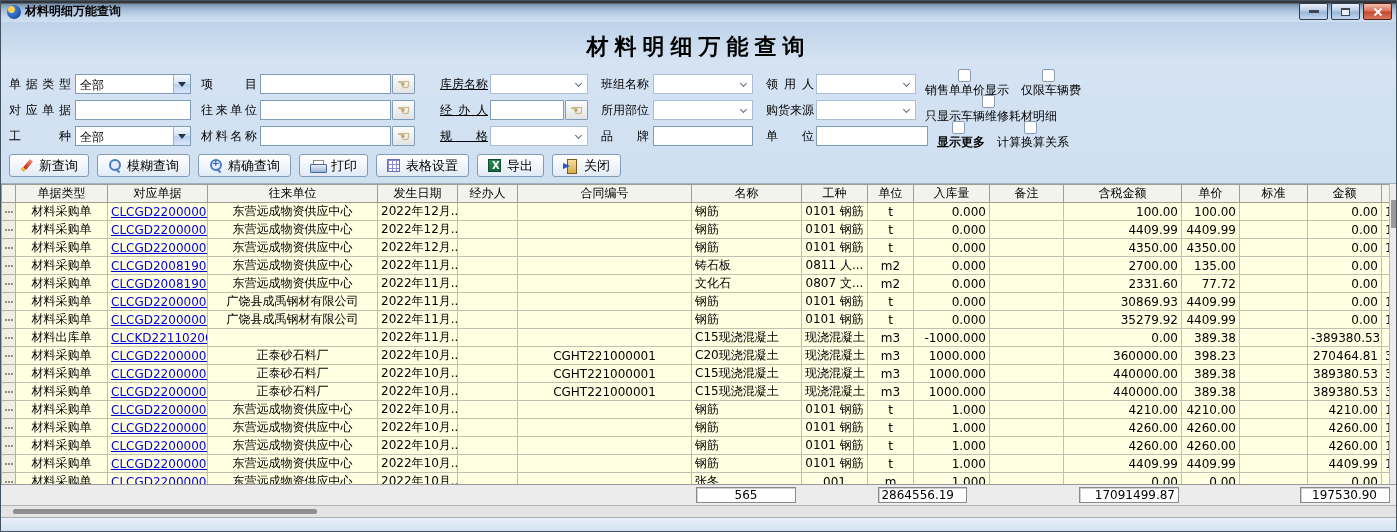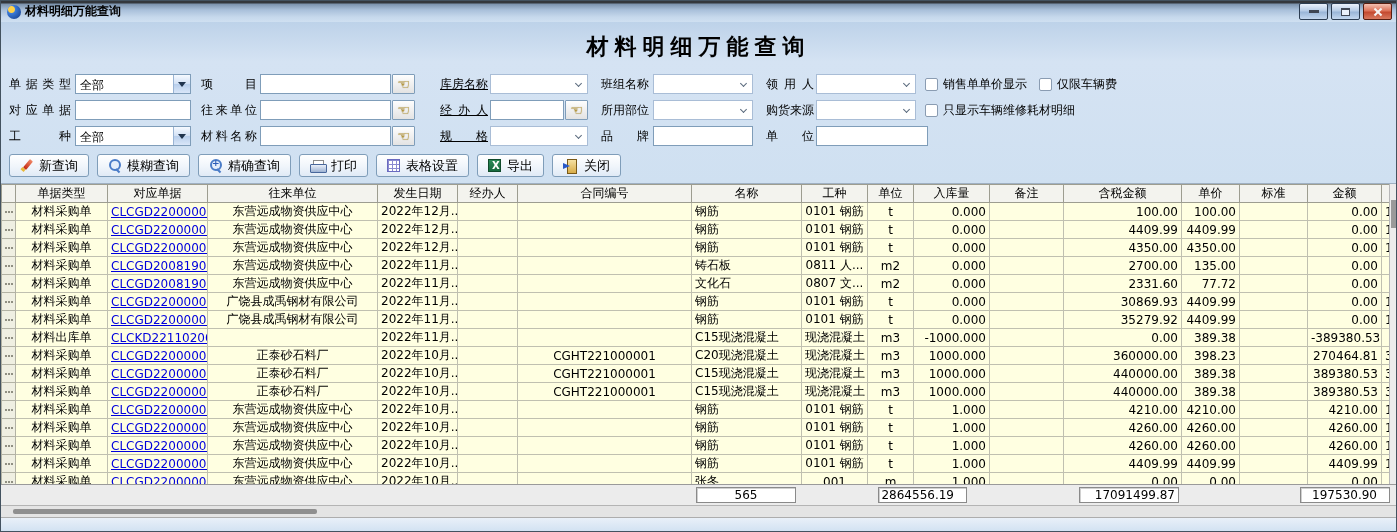--- a/index.html
+++ b/index.html
@@ -42,21 +42,21 @@
   .combo .cbtn { width:17px; border-left:1px solid #9ab4d4; display:flex; align-items:center; justify-content:center;
     background:linear-gradient(#f6faff,#d3e1f5 48%,#b9cfec 52%,#d9e6f8); }
   .arrow-down { width:0; height:0; border-left:4px solid transparent; border-right:4px solid transparent; border-top:5px solid #20344e; }
   .flat-dd { position:relative; width:98px; height:20px; border:1px solid #a9bdd6; background:#fff; margin-left:2px; }
   .flat-dd.m4 { margin-left:4px; width:100px; } .flat-dd.m2b { margin-left:2px; width:100px; }
   .chev { position:absolute; right:6px; top:6px; width:5px; height:5px; border-right:1px solid #5a6a7e; border-bottom:1px solid #5a6a7e; transform:rotate(45deg); }
   .hand-btn { width:23px; height:20px; margin-left:1px; border:1px solid #7f9db9; border-radius:1px;
     background:linear-gradient(#fefefe,#e3e3e3); display:flex; align-items:center; justify-content:center; }
   .hand-glyph { font-size:14px; line-height:14px; color:#b88e10; text-shadow:0 0 1px #6a5200; }
   .checks { display:flex; align-items:center; margin-left:9px; }
-  .check-item { display:flex; align-items:center; margin-right:12px; }
+  .check-item { display:flex; align-items:center; margin-right:12px;flex-direction:column; }
   .checkbox { width:13px; height:13px; border:1px solid #8a9cb2; border-radius:2px; background:#fff; margin-right:5px; flex:none; }
   .check-label.bold { font-weight:bold; }
 
   
   .toolbar { display:flex; align-items:center; gap:8px; padding:5px 0 6px 8px; }
   .tbtn { display:flex; align-items:center; gap:6px; height:23px; padding:0 10px; cursor:default;
     background:linear-gradient(#ffffff,#f0f5fb 55%,#e0eaf6); border:1px solid #7f9db9; border-radius:3px; font-size:13px; }
   .ic { flex:none; }
   .ic-new { position:relative; width:13px; height:13px; }
   .ic-new::before { content:""; position:absolute; left:6px; top:0; width:4px; height:11px; border-radius:1px;
@@ -212,20 +212,30 @@
             <span class="hand-glyph">☜</span>
           </span>
         <span class="flabel w48a">规 格</span>
         <span class="flat-dd">
             <span class="chev"></span>
           </span>
         <span class="flabel w48b">品 牌</span>
         <input class="txt t100" value="" style="">
         <span class="flabel w48c">单 位</span>
         <input class="txt t112" value="" style="">
+        <span class="checks">
+          <span class="check-item">
+            <span class="checkbox"></span>
+            <span class="check-label bold">显示更多</span>
+          </span>
+          <span class="check-item">
+            <span class="checkbox"></span>
+            <span class="check-label">计算换算关系</span>
+          </span>
+        </span>
       </div>
     </div>
 
     <div class="toolbar">
       <span class="tbtn">
           <span class="ic ic-new"></span>
           <span>新查询</span>
         </span>
       <span class="tbtn">
           <span class="ic ic-mag"></span>

